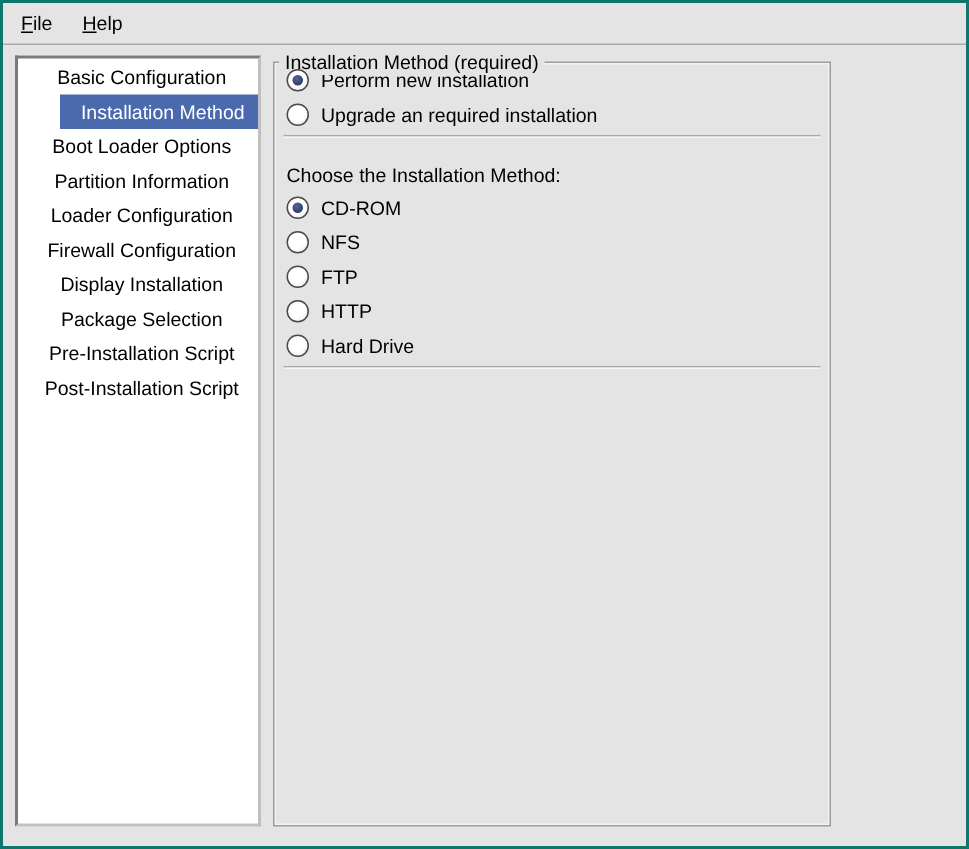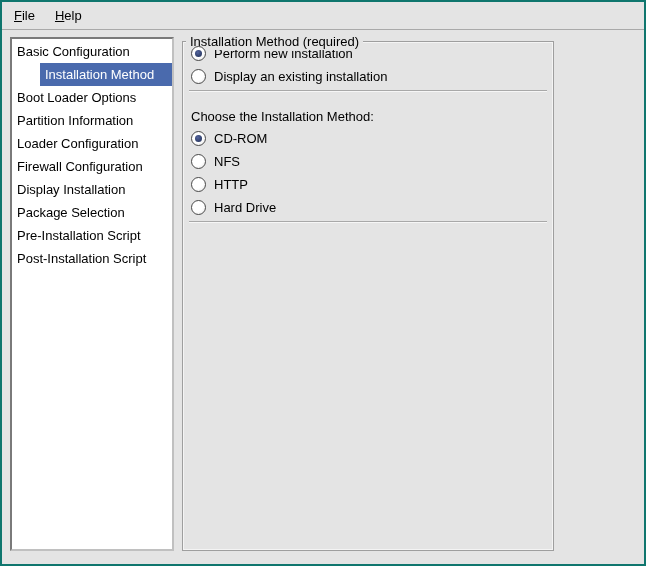--- a/index.html
+++ b/index.html
@@ -25,21 +25,21 @@
   }
   .menu-item{padding:3px 6px;cursor:default;}
   .menu-item .accel{text-decoration:underline;}
   
   .content{position:relative;height:533px;background:var(--bg);}
   
   .sidebar{
     position:absolute;left:8px;top:7px;width:164px;height:514px;
     background:#fff;
     border:2px solid;border-color:#7a7a7a #c0c0c0 #c0c0c0 #7a7a7a;
-    padding-top:1px;overflow:hidden;
+    padding-top:1px;overflow:hidden;text-align:center;
   }
   .side-item{
     height:23px;line-height:23px;padding-left:5px;
     white-space:nowrap;cursor:default;
   }
   .side-item.selected{background:var(--sel-bg);color:var(--sel-fg);margin-left:28px;}
   
   .frame{
     position:absolute;left:180px;top:11px;width:372px;height:510px;
     border:1px solid #9e9e9e;
@@ -100,34 +100,38 @@
     <div class="frame">
       <span class="frame-label">Installation Method (required)</span>
 
       <div class="frame-body">
         <div class="radio-row">
           <span class="radio checked"></span>
           <span class="radio-label">Perform new installation</span>
         </div>
         <div class="radio-row">
           <span class="radio"></span>
-          <span class="radio-label">Display an existing installation</span>
+          <span class="radio-label">Upgrade an required installation</span>
         </div>
 
         <div class="hsep"></div>
 
         <div class="choose-label">Choose the Installation Method:</div>
 
         <div class="radio-row">
           <span class="radio checked"></span>
           <span class="radio-label">CD-ROM</span>
         </div>
         <div class="radio-row">
           <span class="radio"></span>
           <span class="radio-label">NFS</span>
+        </div>
+        <div class="radio-row">
+          <span class="radio"></span>
+          <span class="radio-label">FTP</span>
         </div>
         <div class="radio-row">
           <span class="radio"></span>
           <span class="radio-label">HTTP</span>
         </div>
         <div class="radio-row">
           <span class="radio"></span>
           <span class="radio-label">Hard Drive</span>
         </div>
 

